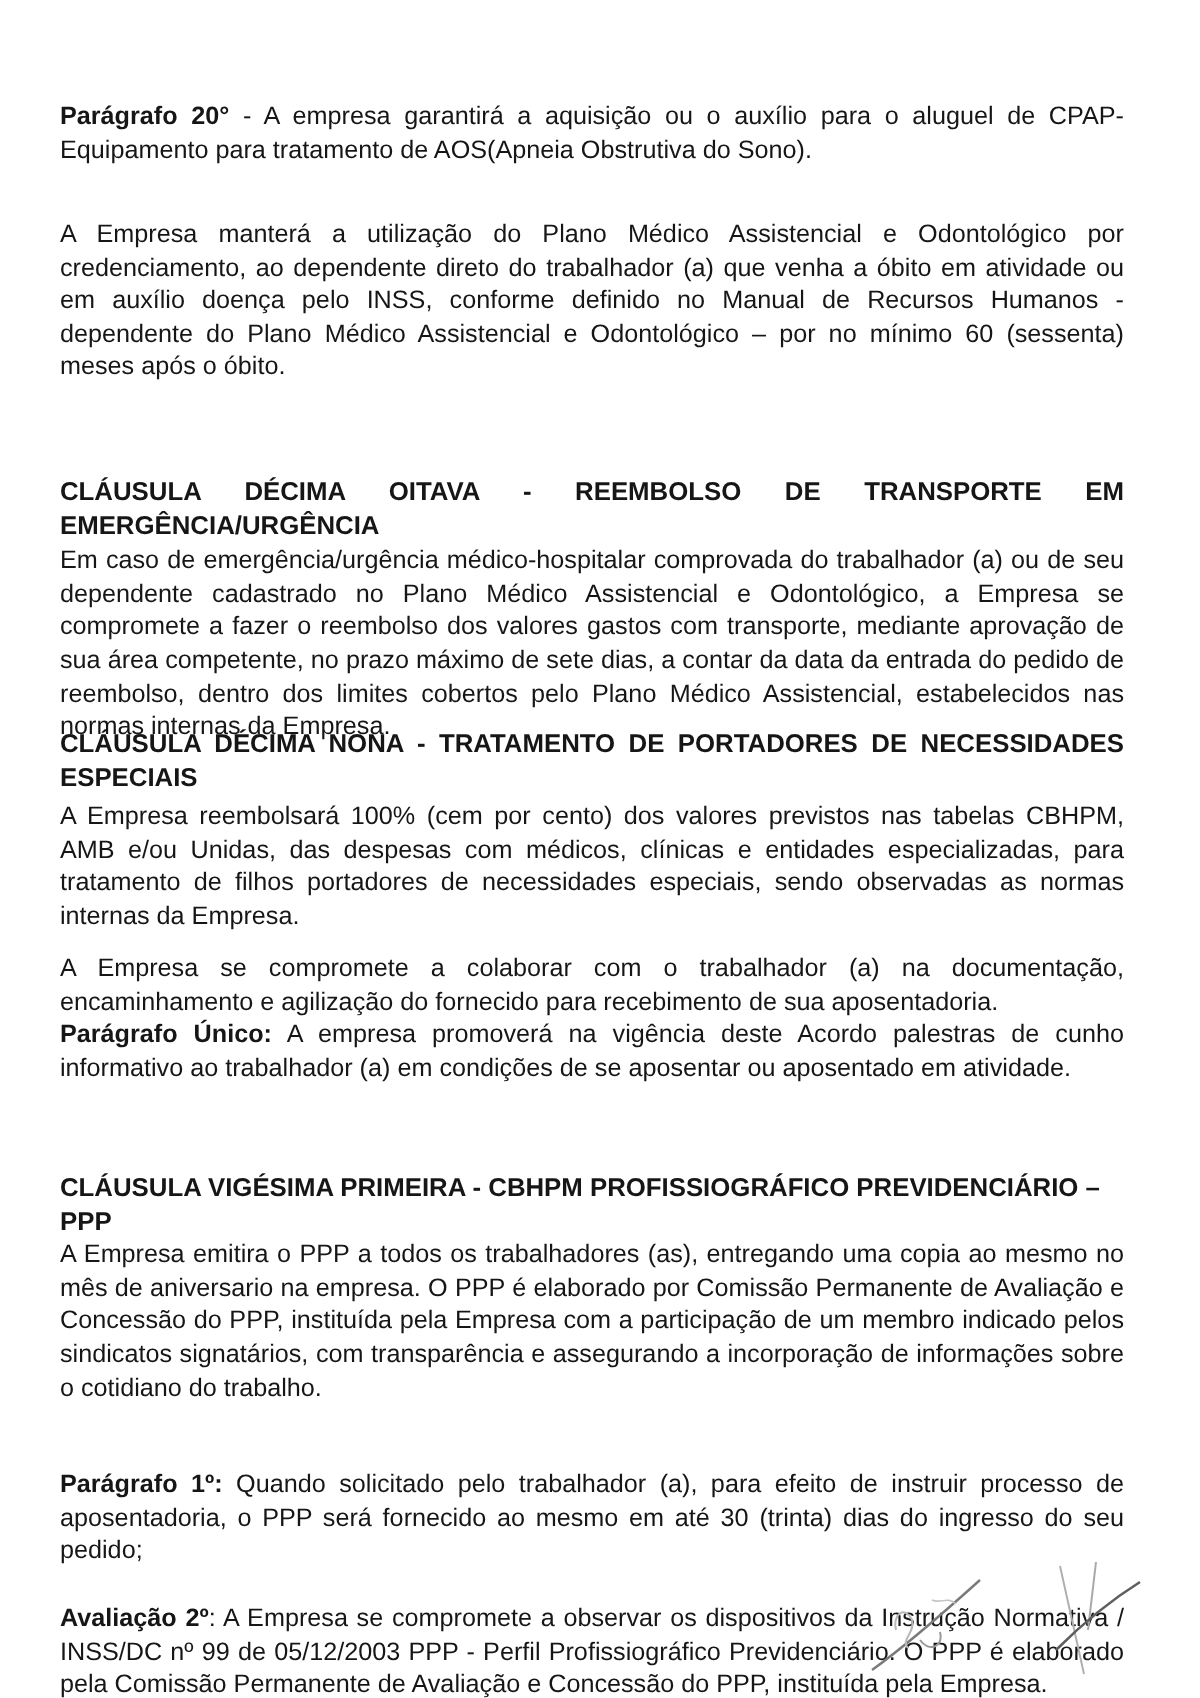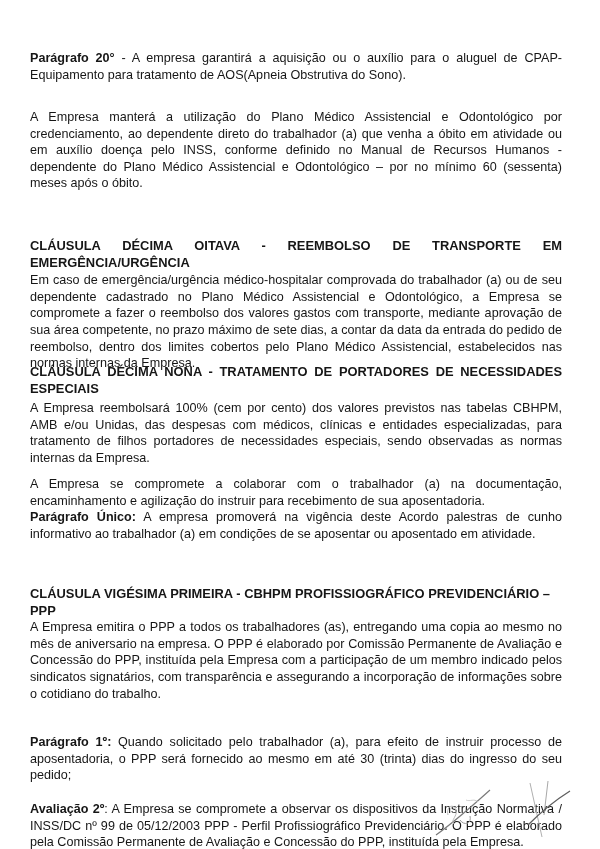--- a/index.html
+++ b/index.html
@@ -32,21 +32,21 @@
     <p class="h full" style="text-align-last:left;">CLÁUSULA DÉCIMA OITAVA - REEMBOLSO DE TRANSPORTE EM EMERGÊNCIA/URGÊNCIA</p>
     <p class="just" style="margin-top:1px;">Em caso de emergência/urgência médico-hospitalar comprovada do trabalhador (a) ou de seu dependente cadastrado no Plano Médico Assistencial e Odontológico, a Empresa se compromete a fazer o reembolso dos valores gastos com transporte, mediante aprovação de sua área competente, no prazo máximo de sete dias, a contar da data da entrada do pedido de reembolso, dentro dos limites cobertos pelo Plano Médico Assistencial, estabelecidos nas normas internas da Empresa.</p>
   </div>
 
   <div class="blk" style="top:364px;">
     <p class="h just">CLÁUSULA DÉCIMA NONA - TRATAMENTO DE PORTADORES DE NECESSIDADES ESPECIAIS</p>
     <p class="just" style="margin-top:3px;">A Empresa reembolsará 100% (cem por cento) dos valores previstos nas tabelas CBHPM, AMB e/ou Unidas, das despesas com médicos, clínicas e entidades especializadas, para tratamento de filhos portadores de necessidades especiais, sendo observadas as normas internas da Empresa.</p>
   </div>
 
   <div class="blk" style="top:476px;">
-    <p class="just">A Empresa se compromete a colaborar com o trabalhador (a) na documentação, encaminhamento e agilização do instruir para recebimento de sua aposentadoria.</p>
+    <p class="just">A Empresa se compromete a colaborar com o trabalhador (a) na documentação, encaminhamento e agilização do fornecido para recebimento de sua aposentadoria.</p>
     <p class="just" style=""><span class="b">Parágrafo Único:</span><span> A empresa promoverá na vigência deste Acordo palestras de cunho informativo ao trabalhador (a) em condições de se aposentar ou aposentado em atividade.</span></p>
   </div>
 
   <div class="blk" style="top:586px;">
     <p class="h">CLÁUSULA VIGÉSIMA PRIMEIRA - CBHPM PROFISSIOGRÁFICO PREVIDENCIÁRIO – PPP</p>
     <p class="just">A Empresa emitira o PPP a todos os trabalhadores (as), entregando uma copia  ao mesmo no mês de aniversario na empresa. O PPP é elaborado por Comissão Permanente de Avaliação e Concessão do PPP, instituída pela Empresa com a participação de um membro indicado pelos sindicatos signatários, com transparência e assegurando a incorporação de informações sobre o cotidiano do trabalho.</p>
     <p class="just" style="margin-top:32px;"><span class="b">Parágrafo 1º:</span><span> Quando solicitado pelo trabalhador (a), para efeito de instruir processo de aposentadoria, o PPP será fornecido ao mesmo em até 30 (trinta) dias do ingresso do seu pedido;</span></p>
     <p class="just" style="margin-top:17px;"><span class="b">Avaliação 2º</span><span>: A Empresa se compromete a observar os dispositivos da Instrução Normativa / INSS/DC nº 99 de 05/12/2003 PPP - Perfil Profissiográfico Previdenciário. O PPP é elaborado pela Comissão Permanente de Avaliação e Concessão do PPP, instituída pela Empresa.</span></p>
   </div>
 

